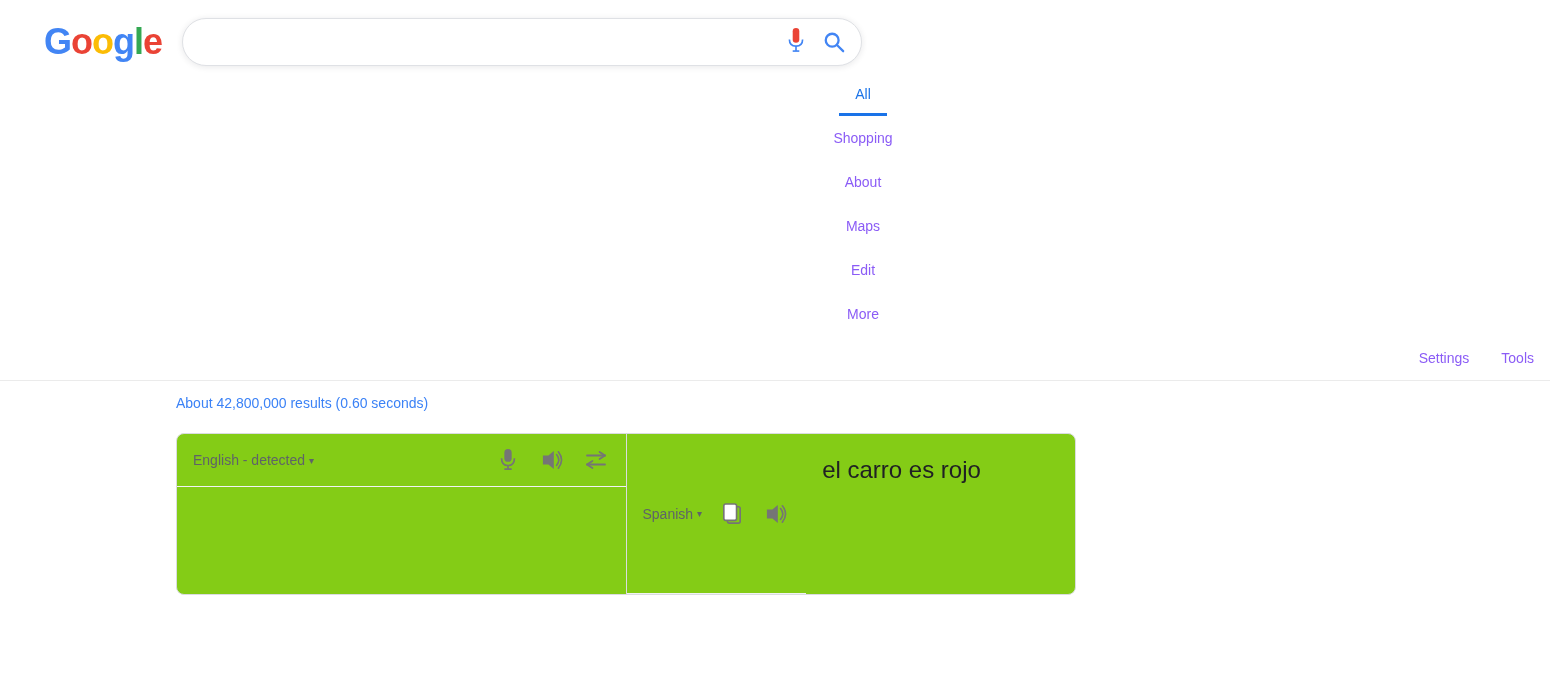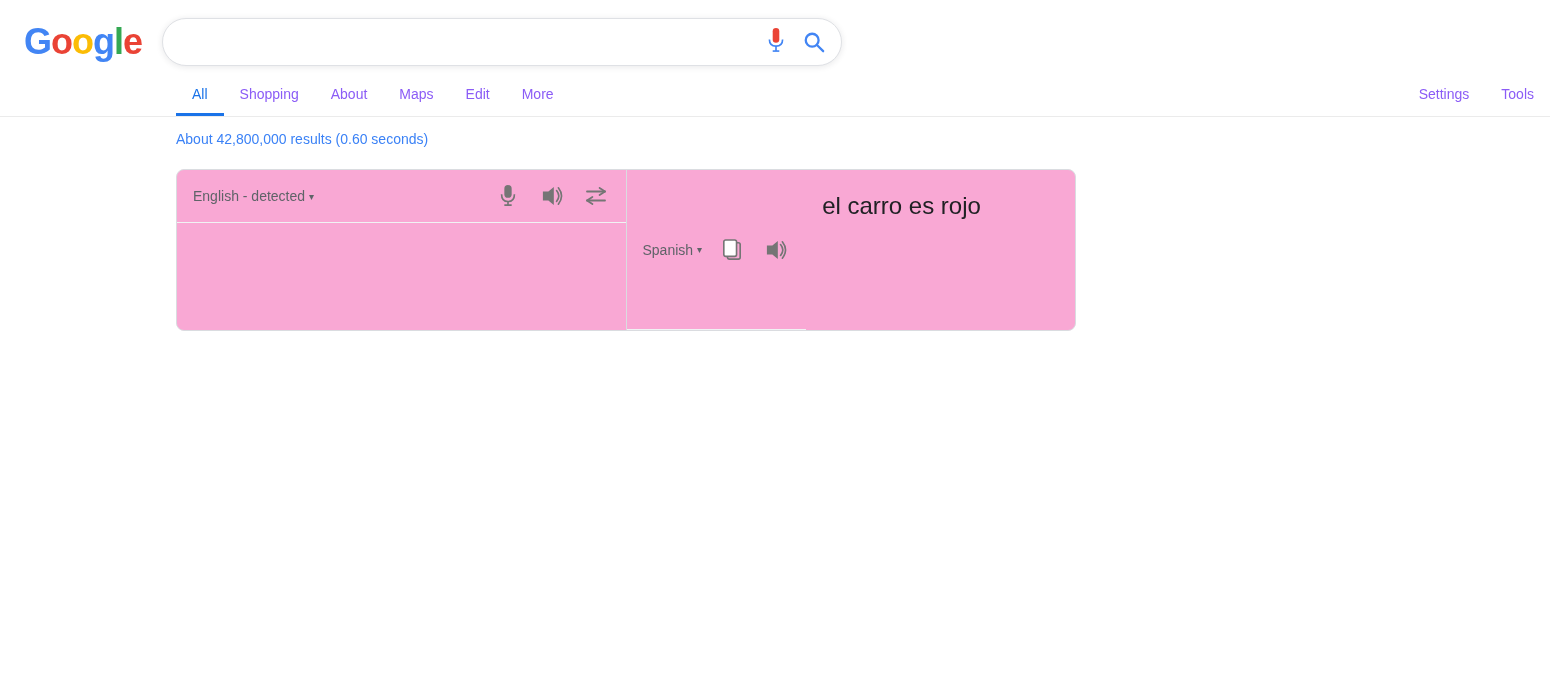--- a/index.html
+++ b/index.html
@@ -17,20 +17,21 @@
       gap: 20px;
     }
 
     .google-logo {
       font-size: 36px;
       font-weight: 700;
       letter-spacing: -1px;
       text-decoration: none;
       white-space: nowrap;
       flex-shrink: 0;
+      margin-left: 20px;
     }
     .google-logo .g1 { color: #4285F4; }
     .google-logo .g2 { color: #EA4335; }
     .google-logo .g3 { color: #FBBC05; }
     .google-logo .g4 { color: #4285F4; }
     .google-logo .g5 { color: #34A853; }
     .google-logo .g6 { color: #EA4335; }
 
     .search-bar-wrap {
       flex: 1;
@@ -66,20 +67,21 @@
     }
 
     
     .nav-bar {
       display: flex;
       align-items: center;
       padding: 0 0 0 176px;
       border-bottom: 1px solid #ebebeb;
       margin-top: 6px;
       gap: 0;
+      flex-direction: column;
     }
 
     .nav-item {
       padding: 14px 16px;
       font-size: 14px;
       color: #8b5cf6;
       cursor: pointer;
       text-decoration: none;
       position: relative;
       white-space: nowrap;
@@ -106,21 +108,21 @@
     }
 
     
     .translate-widget {
       margin: 12px 0 0 176px;
       border: 1px solid #dadce0;
       border-radius: 8px;
       overflow: hidden;
       max-width: 900px;
       display: flex;
-      background: #f9a8d4;
+      background: #84cc16;
     }
 
     .translate-left {
       flex: 1;
       border-right: 1px solid #dadce0;
       display: flex;
       flex-direction: column;
     }
 
     .translate-right {

